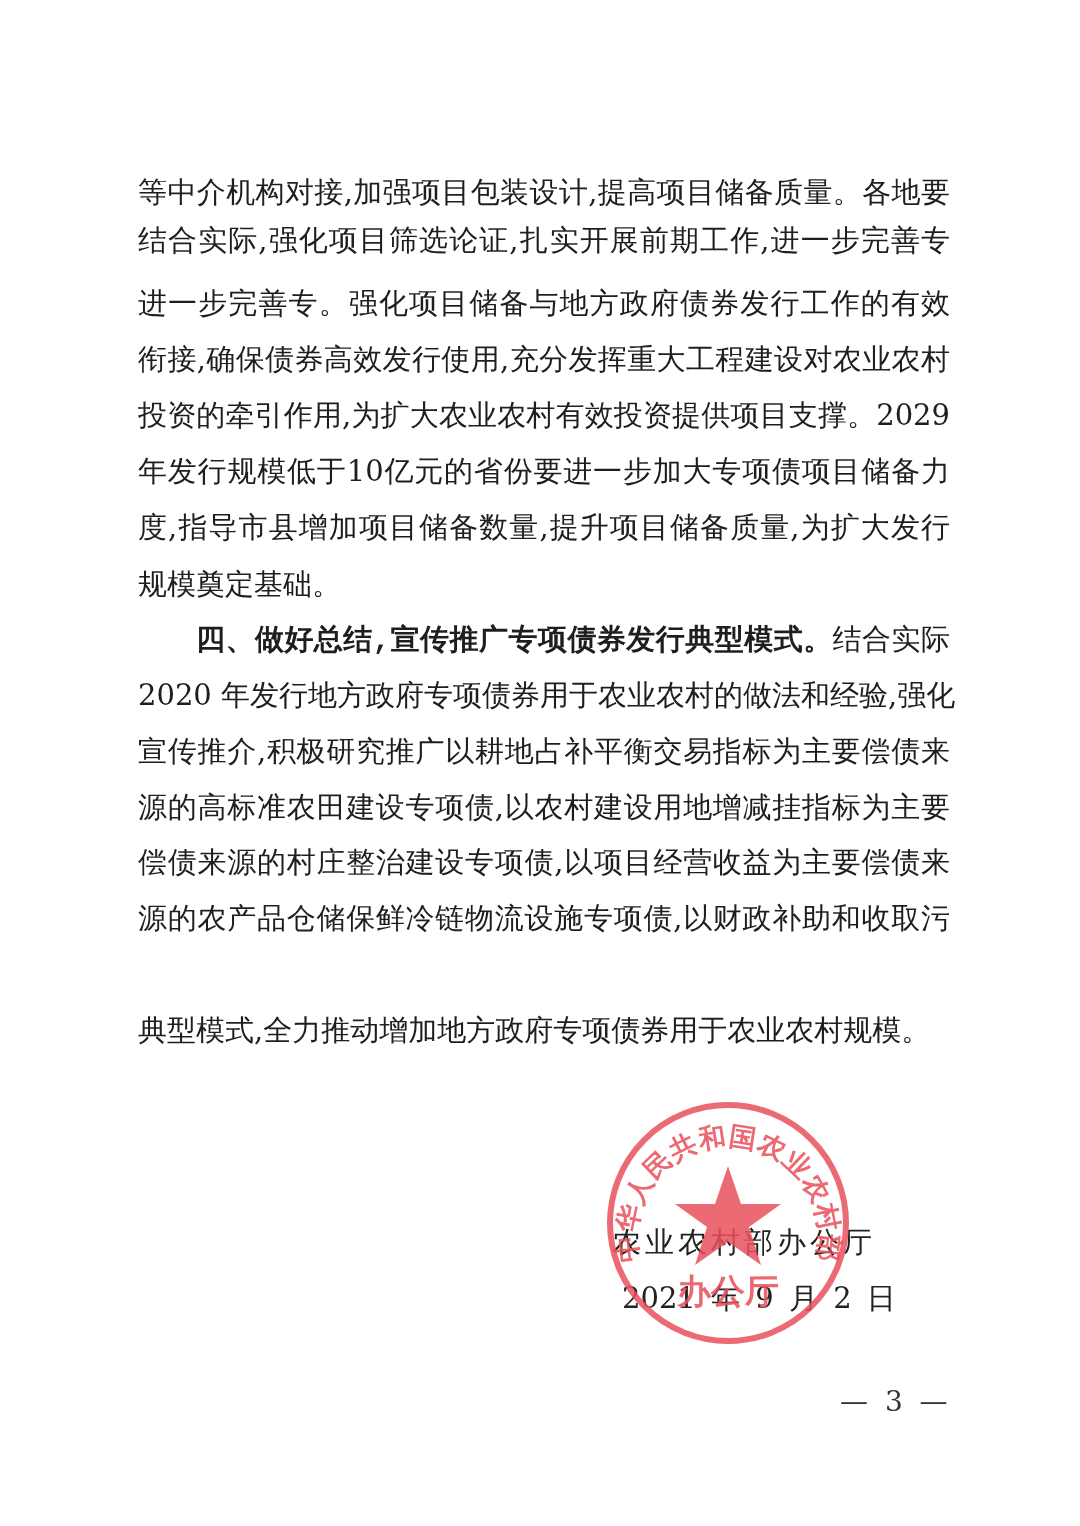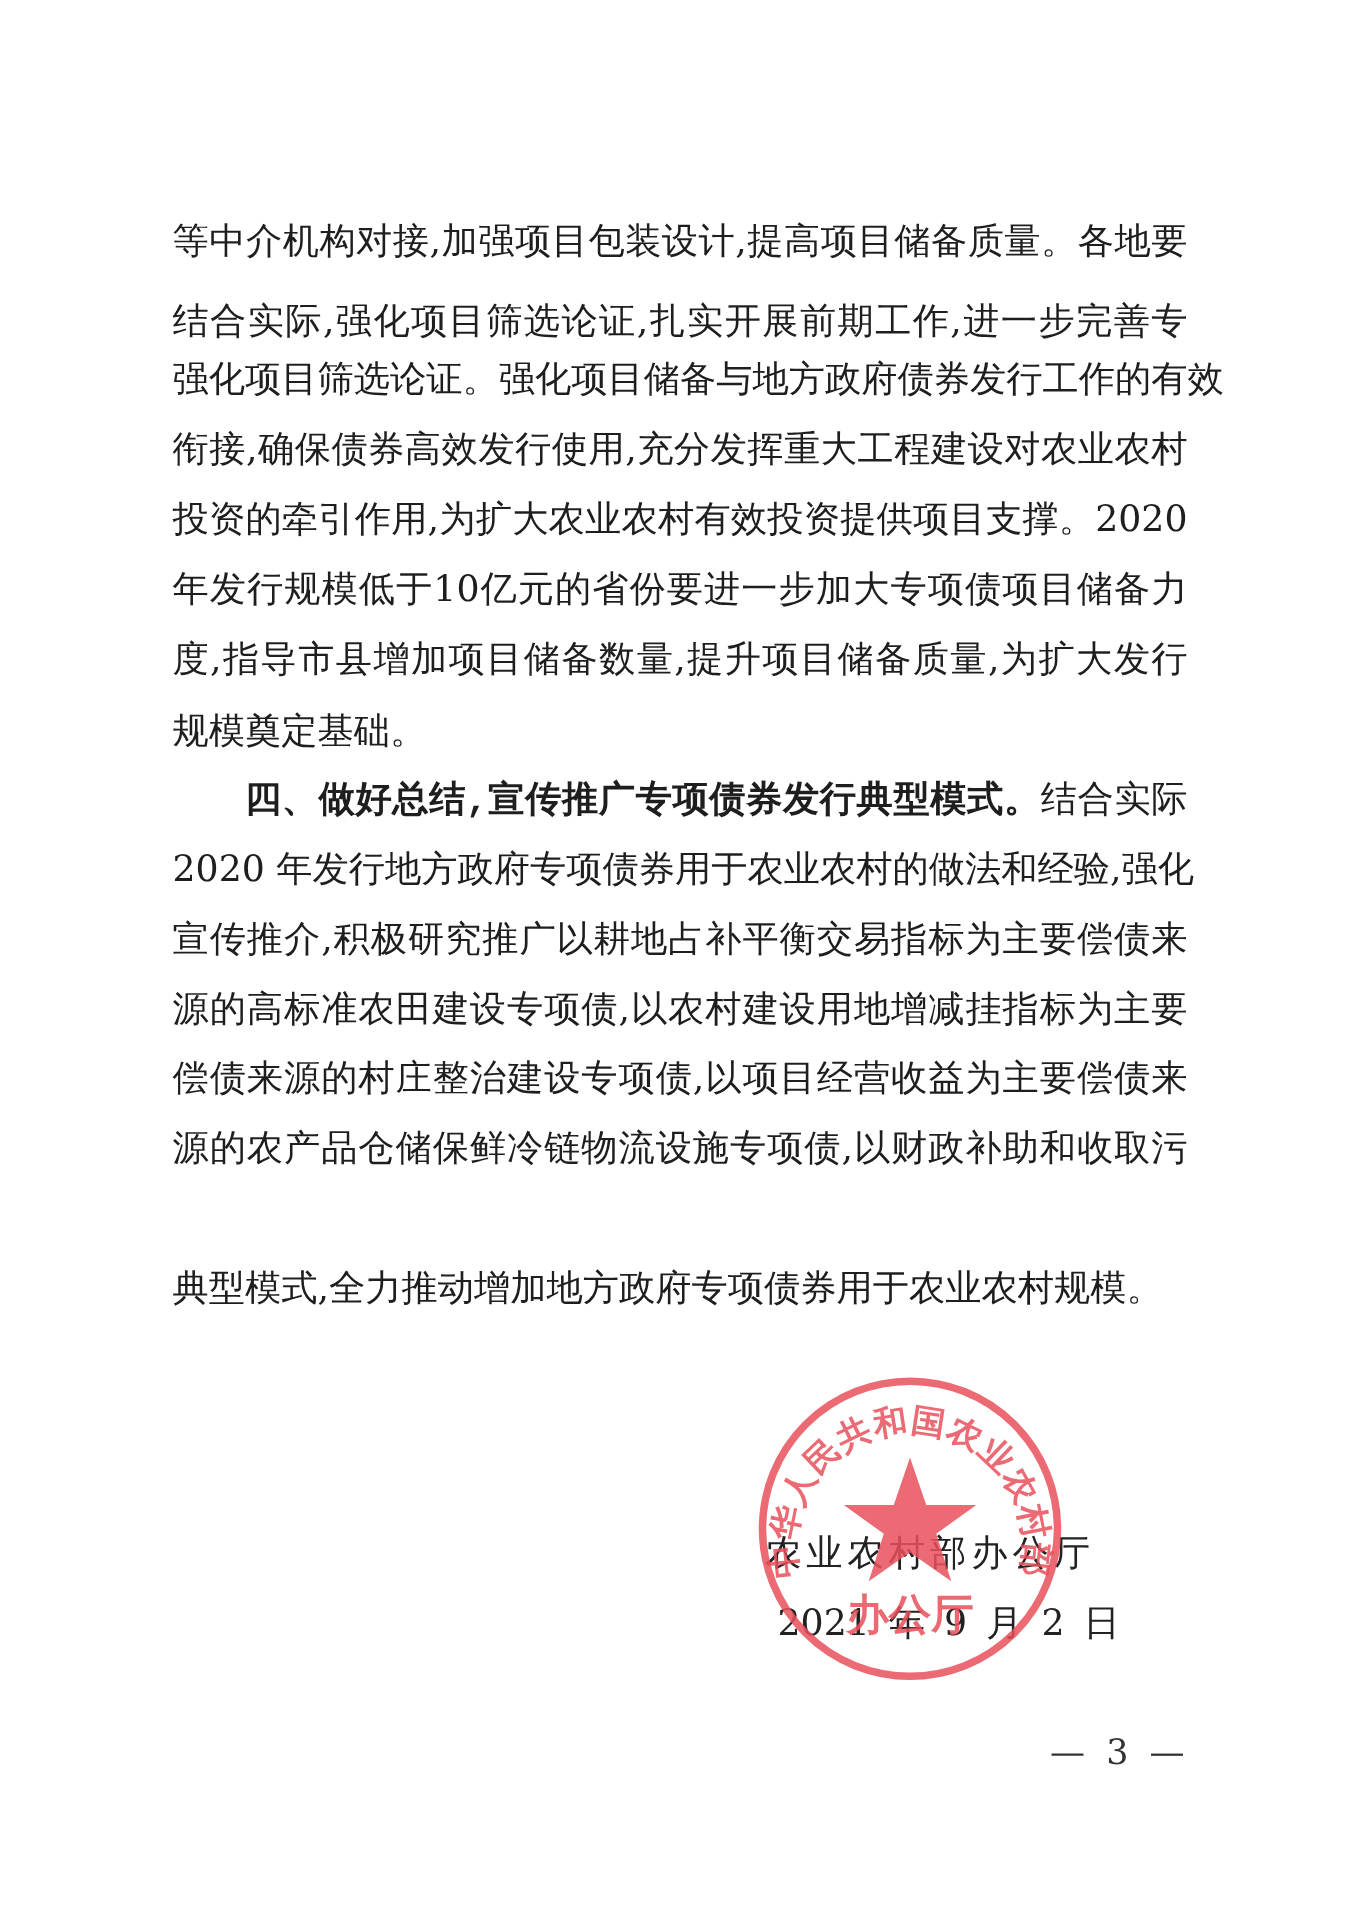--- a/index.html
+++ b/index.html
@@ -33,24 +33,24 @@
     position: absolute; left: 840px; top: 1382px; font-size: 28px; line-height: 40px;
     color: #333; white-space: nowrap; word-spacing: 8px;
   }
 </style>
 </head>
 <body>
 
 <div class="page">
 
   <div class="line" style="top:172px">等中介机构对接,加强项目包装设计,提高项目储备质量。各地要</div>
-  <div class="line" style="top:236px">结合实际,强化项目筛选论证,扎实开展前期工作,进一步完善专</div>
-  <div class="line" style="top:283px">强化项目筛选论证。强化项目储备与地方政府债券发行工作的有效</div>
+  <div class="line" style="top:220px">结合实际,强化项目筛选论证,扎实开展前期工作,进一步完善专</div>
+  <div class="line" style="top:283px">进一步完善专。强化项目储备与地方政府债券发行工作的有效</div>
   <div class="line" style="top:339px">衔接,确保债券高效发行使用,充分发挥重大工程建设对农业农村</div>
-  <div class="line" style="top:395px">投资的牵引作用,为扩大农业农村有效投资提供项目支撑。2020</div>
+  <div class="line" style="top:395px">投资的牵引作用,为扩大农业农村有效投资提供项目支撑。2029</div>
   <div class="line" style="top:451px">年发行规模低于10亿元的省份要进一步加大专项债项目储备力</div>
   <div class="line" style="top:507px">度,指导市县增加项目储备数量,提升项目储备质量,为扩大发行</div>
   <div class="line last" style="top:564px">规模奠定基础。</div>
 
   <div class="line indent" style="top:619px">
     <span class="bold">四、做好总结,宣传推广专项债券发行典型模式。</span><span>结合实际</span>
   </div>
   <div class="line" style="top:675px">2020 年发行地方政府专项债券用于农业农村的做法和经验,强化</div>
   <div class="line" style="top:731px">宣传推介,积极研究推广以耕地占补平衡交易指标为主要偿债来</div>
   <div class="line" style="top:787px">源的高标准农田建设专项债,以农村建设用地增减挂指标为主要</div>

